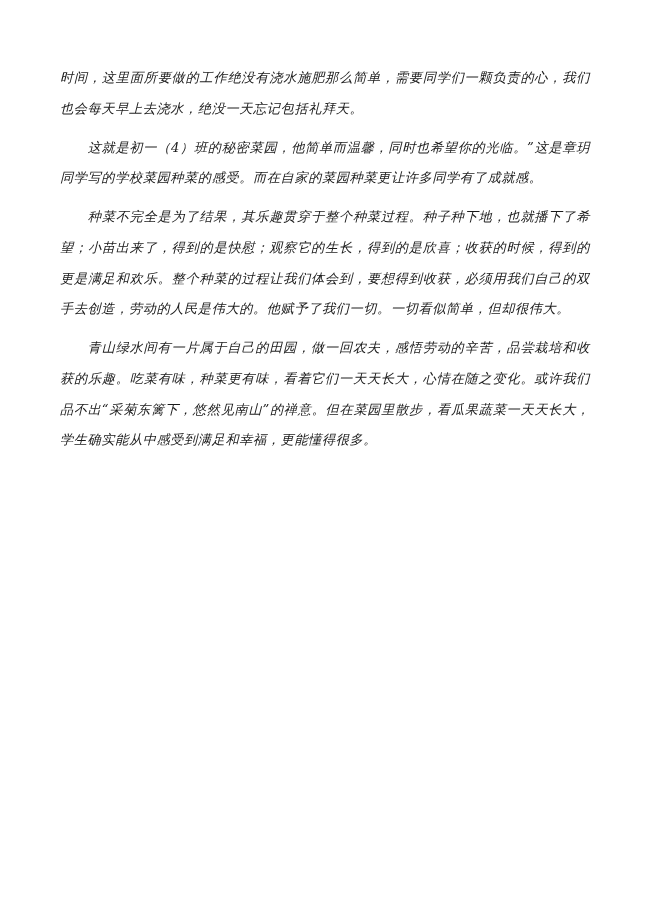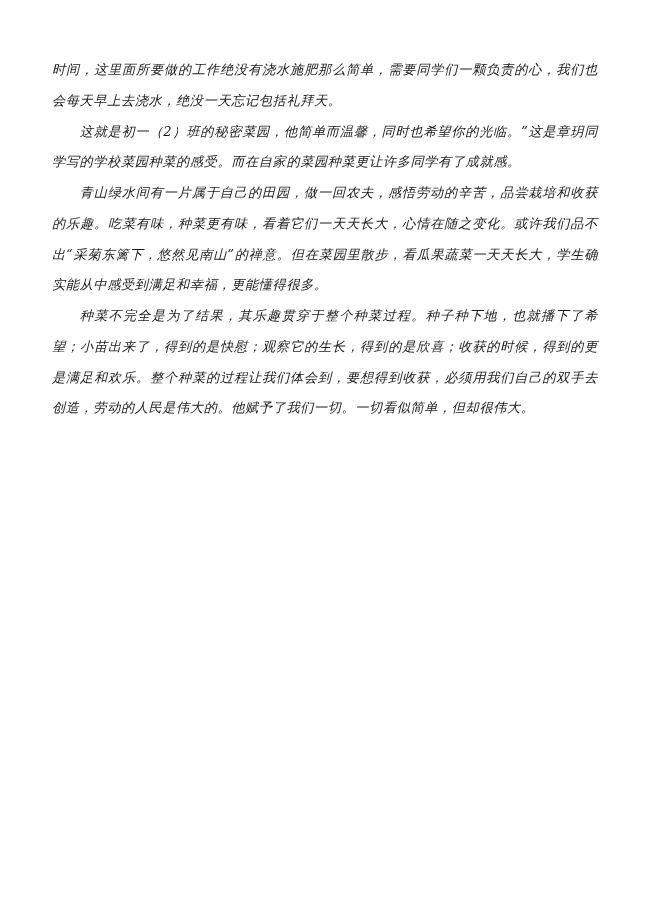--- a/index.html
+++ b/index.html
@@ -25,31 +25,31 @@
     font-family: "DejaVu Serif", serif;
     font-size: 13.2px;
     line-height: 2.33;
     color: #1a1a1a;
     text-align: justify;
     text-justify: inter-ideograph;
     letter-spacing: 0.6px;
     font-style: italic;
   }
   .para {
-    margin: 0;
+    margin: 8px;
     text-indent: 0;
     font-style: italic;
   }
   .para.indent {
     text-indent: 2.1em;
   }
 </style>
 </head>
 <body>
 
 <div class="page">
   <div class="doc-body">
     <p class="para">时间，这里面所要做的工作绝没有浇水施肥那么简单，需要同学们一颗负责的心，我们也会每天早上去浇水，绝没一天忘记包括礼拜天。</p>
-    <p class="para indent">这就是初一（2）班的秘密菜园，他简单而温馨，同时也希望你的光临。”这是章玥同学写的学校菜园种菜的感受。而在自家的菜园种菜更让许多同学有了成就感。</p>
+    <p class="para indent">这就是初一（4）班的秘密菜园，他简单而温馨，同时也希望你的光临。”这是章玥同学写的学校菜园种菜的感受。而在自家的菜园种菜更让许多同学有了成就感。</p>
+    <p class="para indent">种菜不完全是为了结果，其乐趣贯穿于整个种菜过程。种子种下地，也就播下了希望；小苗出来了，得到的是快慰；观察它的生长，得到的是欣喜；收获的时候，得到的更是满足和欢乐。整个种菜的过程让我们体会到，要想得到收获，必须用我们自己的双手去创造，劳动的人民是伟大的。他赋予了我们一切。一切看似简单，但却很伟大。</p>
     <p class="para indent">青山绿水间有一片属于自己的田园，做一回农夫，感悟劳动的辛苦，品尝栽培和收获的乐趣。吃菜有味，种菜更有味，看着它们一天天长大，心情在随之变化。或许我们品不出“采菊东篱下，悠然见南山”的禅意。但在菜园里散步，看瓜果蔬菜一天天长大，学生确实能从中感受到满足和幸福，更能懂得很多。</p>
-    <p class="para indent">种菜不完全是为了结果，其乐趣贯穿于整个种菜过程。种子种下地，也就播下了希望；小苗出来了，得到的是快慰；观察它的生长，得到的是欣喜；收获的时候，得到的更是满足和欢乐。整个种菜的过程让我们体会到，要想得到收获，必须用我们自己的双手去创造，劳动的人民是伟大的。他赋予了我们一切。一切看似简单，但却很伟大。</p>
   </div>
 </div>
 
 </body></html>

